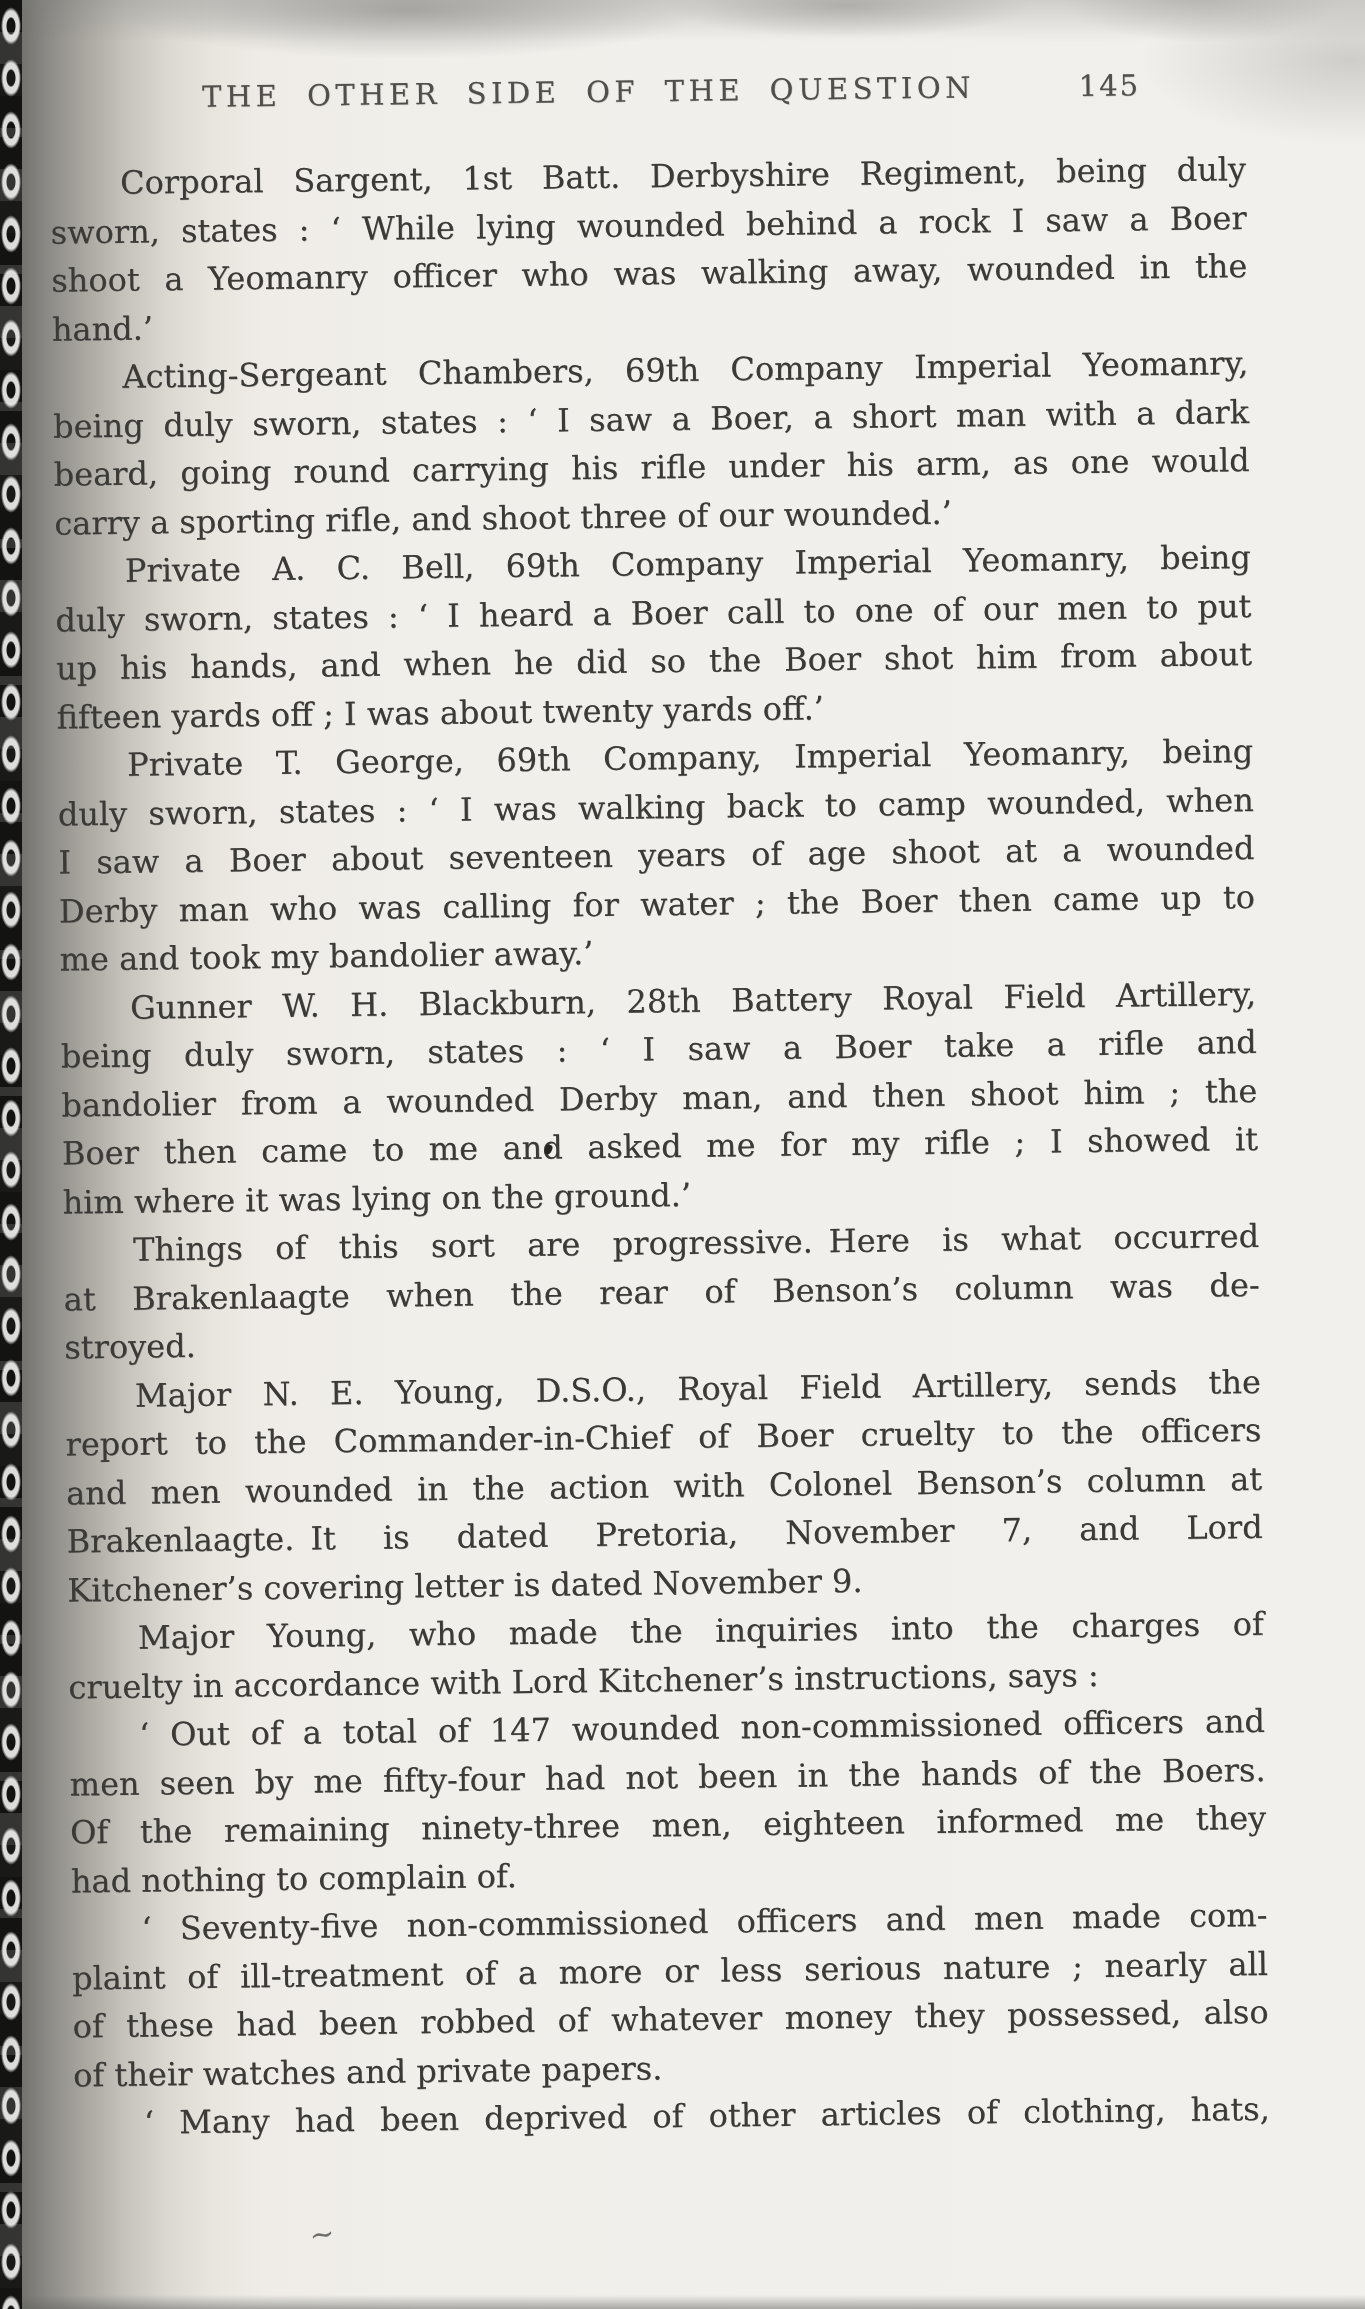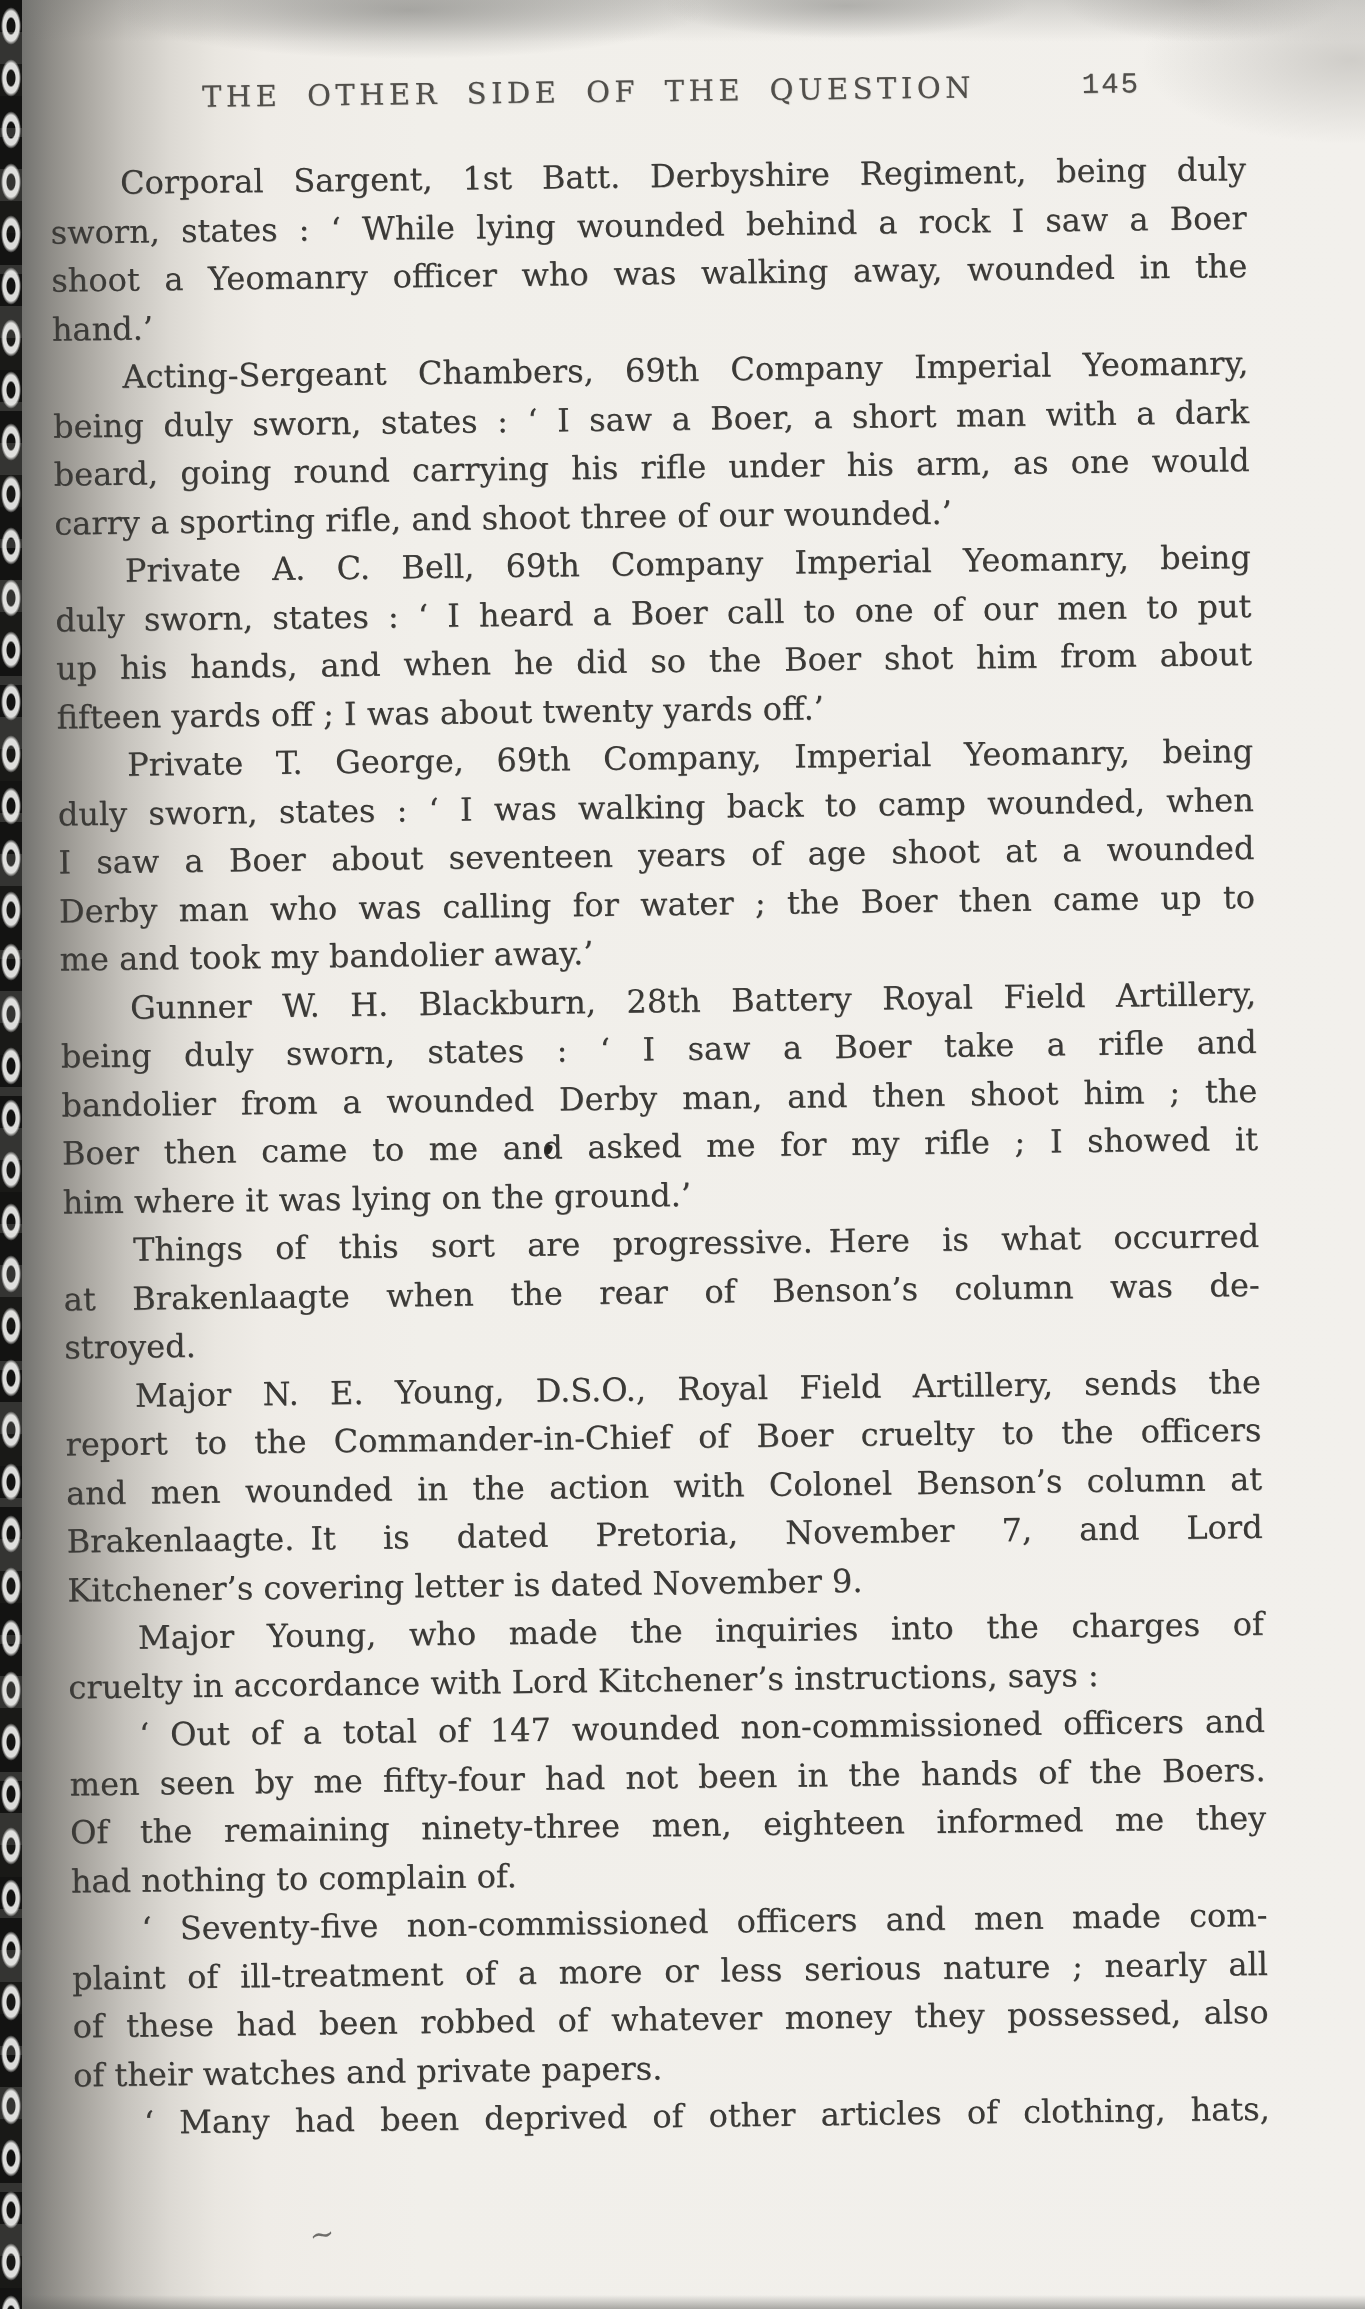--- a/index.html
+++ b/index.html
@@ -33,21 +33,20 @@
   .running-title {
     position:absolute; left:215px; top:0;
     font-size:29px; letter-spacing:4.5px; word-spacing:12px;
     text-shadow:0.4px 0.4px 0.7px rgba(81,79,75,0.5);
     white-space:nowrap;
   }
   .page-number {
     position:absolute; right:212px; top:0;
     font-size:29px; letter-spacing:2px;
     text-shadow:0.4px 0.4px 0.7px rgba(81,79,75,0.5);
-    font-family:Liberation Mono, monospace;
   }
   .textblock {
     position:absolute; top:152px; left:62px; width:1196px;
     font-size:32px; line-height:48.5px; color:#3b3a37;
     text-shadow:0.4px 0.4px 0.6px rgba(59,58,55,0.5);
   }
   .para { margin:0; padding:0; }
   .line { display:block; text-align:justify; text-align-last:justify; }
   .line.first { text-indent:70px; }
   .line.last { text-align-last:left; }

